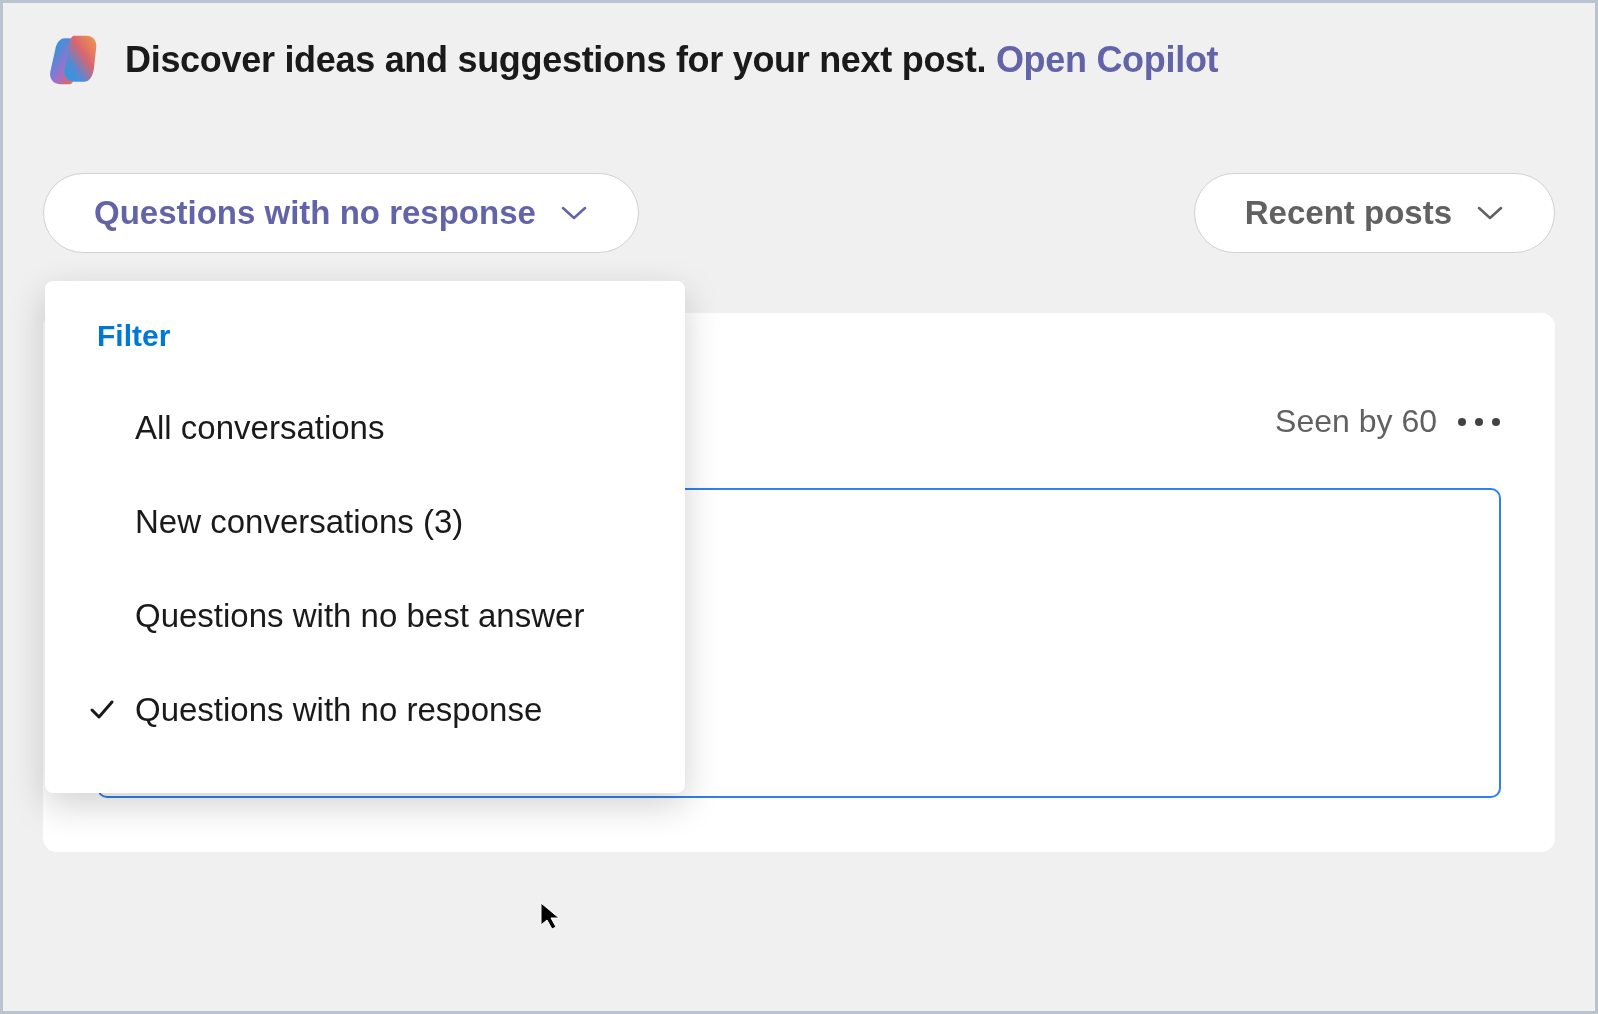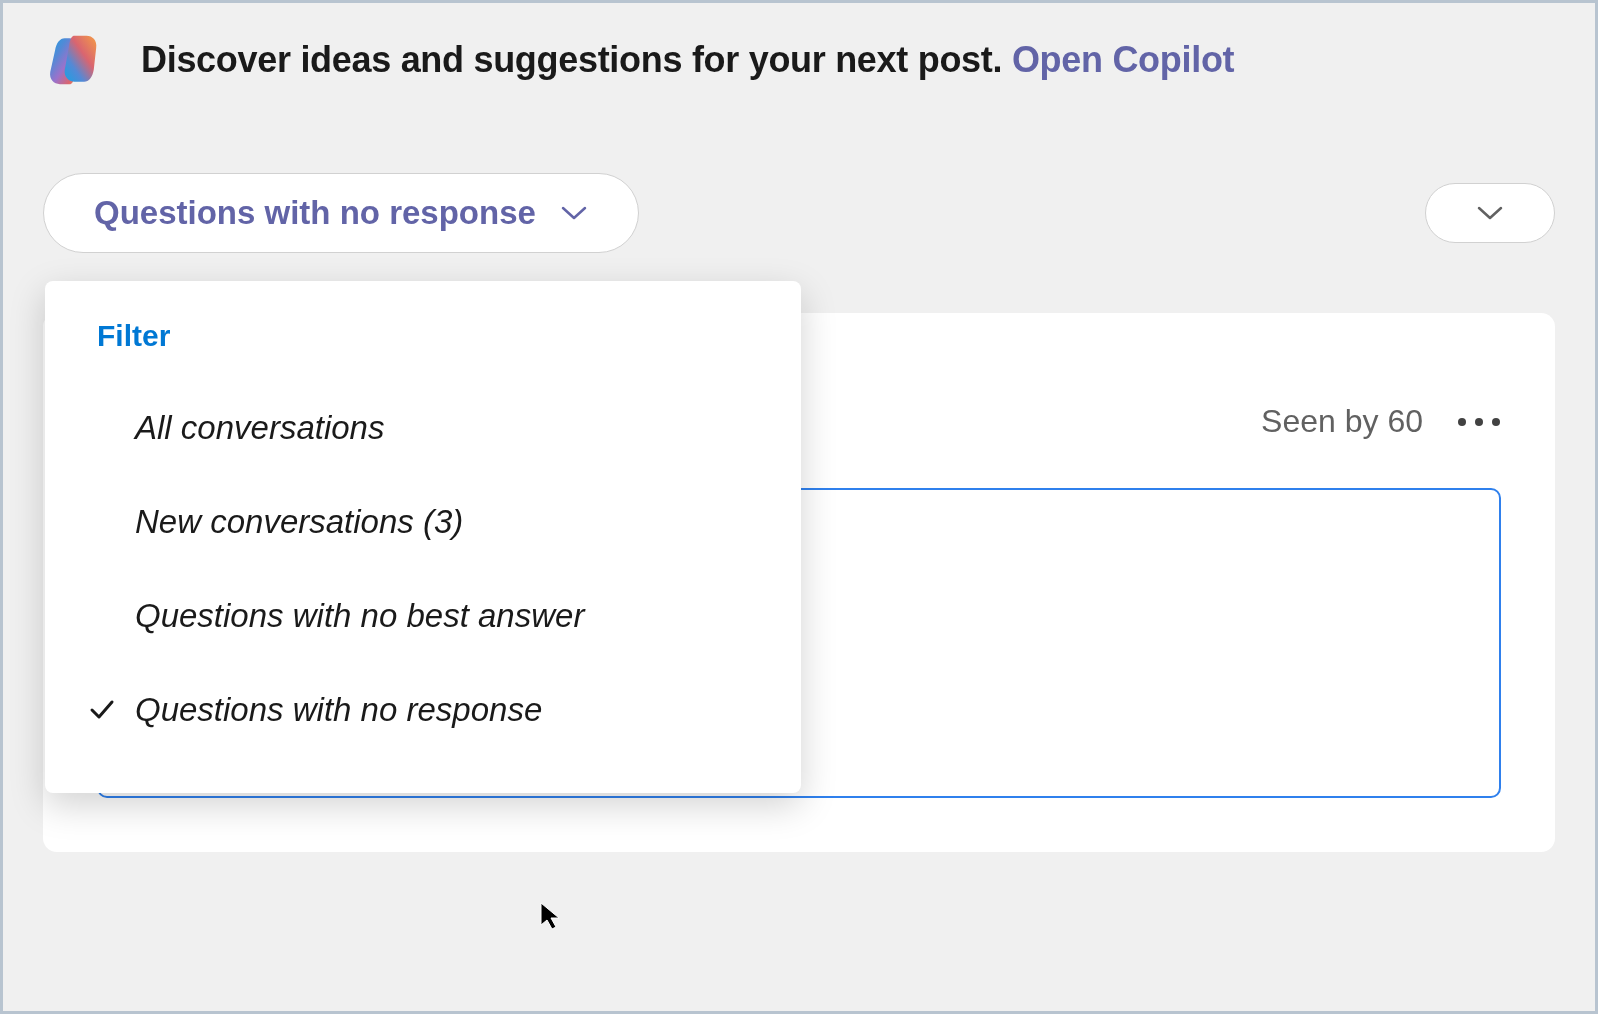--- a/index.html
+++ b/index.html
@@ -7,21 +7,21 @@
       font-family: 'Segoe UI', -apple-system, BlinkMacSystemFont, sans-serif;
       background: #f0f0f0;
       width: 1598px;
       height: 1014px;
       position: relative;
       border: 3px solid #b8c4d0;
     }
     .banner {
       display: flex;
       align-items: center;
-      gap: 40px;
+      gap: 24px;
       padding: 28px 40px 28px 40px;
     }
     .copilot-logo {
       width: 58px;
       height: 58px;
       flex-shrink: 0;
     }
     .banner-text {
       font-size: 36px;
       font-weight: 600;
@@ -60,42 +60,41 @@
     }
     .chevron {
       width: 28px;
       height: 18px;
       flex-shrink: 0;
     }
     .dropdown {
       position: absolute;
       top: 278px;
       left: 42px;
-      width: 756px;
+      width: 640px;
       background: #ffffff;
       border-radius: 8px;
       box-shadow: 0 12px 36px rgba(0,0,0,0.18);
       padding: 24px 0 36px 0;
       z-index: 10;
     }
     .dropdown-header {
       color: #0078d4;
       font-size: 30px;
       font-weight: 600;
       padding: 14px 52px 28px 52px;
     }
     .dropdown-item {
       display: flex;
       align-items: center;
       padding: 28px 24px 28px 90px;
       font-size: 33px;
       color: #1a1a1a;
       cursor: pointer;
       position: relative;
-      font-style: italic;
     }
     .dropdown-item .check {
       position: absolute;
       left: 42px;
       width: 30px;
       height: 30px;
     }
     .post-card {
       position: absolute;
       top: 310px;
@@ -103,21 +102,21 @@
       right: 40px;
       background: #ffffff;
       border-radius: 14px;
       padding: 90px 54px 54px 54px;
       z-index: 1;
     }
     .post-header {
       display: flex;
       align-items: center;
       justify-content: flex-end;
-      gap: 34px;
+      gap: 20px;
       margin-bottom: 48px;
     }
     .seen-by {
       font-size: 32px;
       color: #616161;
       font-weight: 400;
     }
     .more-dots {
       width: 44px;
       height: 10px;
@@ -168,20 +167,21 @@
 </div>
 
 <div class="filter-row">
   <div class="pill-button active">
     <span>Questions with no response</span>
     <svg class="chevron" viewBox="0 0 28 18">
       <path d="M3 4 L14 14 L25 4" stroke="#6264a7" stroke-width="2.5" fill="none" stroke-linecap="round" stroke-linejoin="round"></path>
     </svg>
   </div>
   <div class="pill-button normal">
+    <span>Recent posts</span>
     <svg class="chevron" viewBox="0 0 28 18">
       <path d="M3 4 L14 14 L25 4" stroke="#616161" stroke-width="2.5" fill="none" stroke-linecap="round" stroke-linejoin="round"></path>
     </svg>
   </div>
 </div>
 
 <div class="post-card">
   <div class="post-header">
     <span class="seen-by">Seen by 60</span>
     <svg class="more-dots" viewBox="0 0 44 10">

